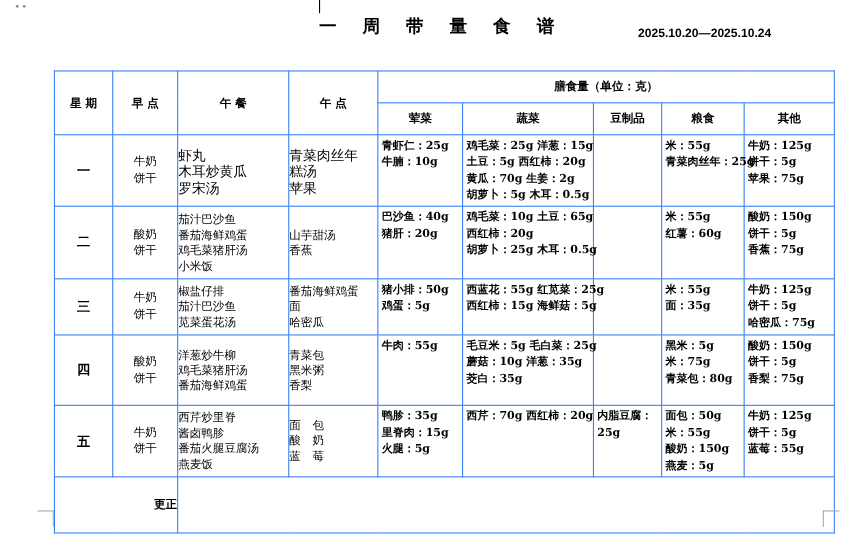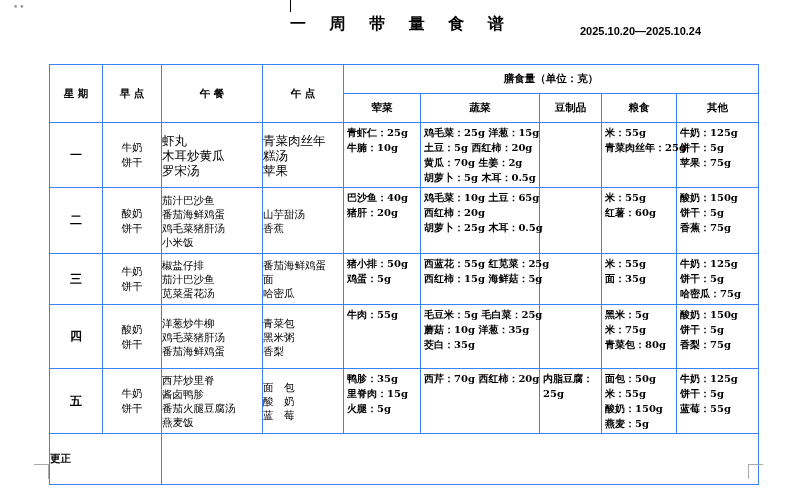--- a/index.html
+++ b/index.html
@@ -8,21 +8,21 @@
   .dots { position:absolute; left:13px; top:2px; font-size:9px; color:#8a8a8a; letter-spacing:1px; }
   .cursor { position:absolute; left:193px; top:0px; width:1px; height:12px; background:#000; }
   .title { position:absolute; left:290px; top:14px; font-size:16px; font-weight:bold;
            letter-spacing:9px; font-family:"DejaVu Sans","Liberation Sans",sans-serif; }
   .daterange { position:absolute; left:580px; top:25px; font-size:11px; font-weight:bold;
                font-family:"Liberation Sans","DejaVu Sans",sans-serif; }
   table.menu { position:absolute; left:49px; top:64px; border-collapse:collapse; table-layout:fixed;
                width:709px; font-size:10.5px; }
   table.menu td, table.menu th { border:1px solid #3b82f6; padding:0; vertical-align:middle; }
   table.menu th { font-weight:bold; font-size:10.5px; }
-  .c { text-align:left; }
+  .c { text-align:right; }
   .lunch { font-size:10.5px; line-height:14px; text-align:left; }
   .lunch.big { font-size:12.5px; line-height:15px; }
   .snack { text-align:center; line-height:15px; }
   .qty { vertical-align:top !important; padding:2px 3px !important; line-height:15px; font-size:10px;font-weight:bold; }
   .day { font-weight:bold; font-size:12px; text-align:center; }
   .line { display:block; white-space:nowrap; }
   .corner { position:absolute; width:14px; height:14px; border-color:#aaa; border-style:solid; }
   .corner.l { left:34px; top:464px; border-width:1px 1px 0 0; }
   .corner.r { left:748px; top:464px; border-width:1px 0 0 1px; }
 </style>

